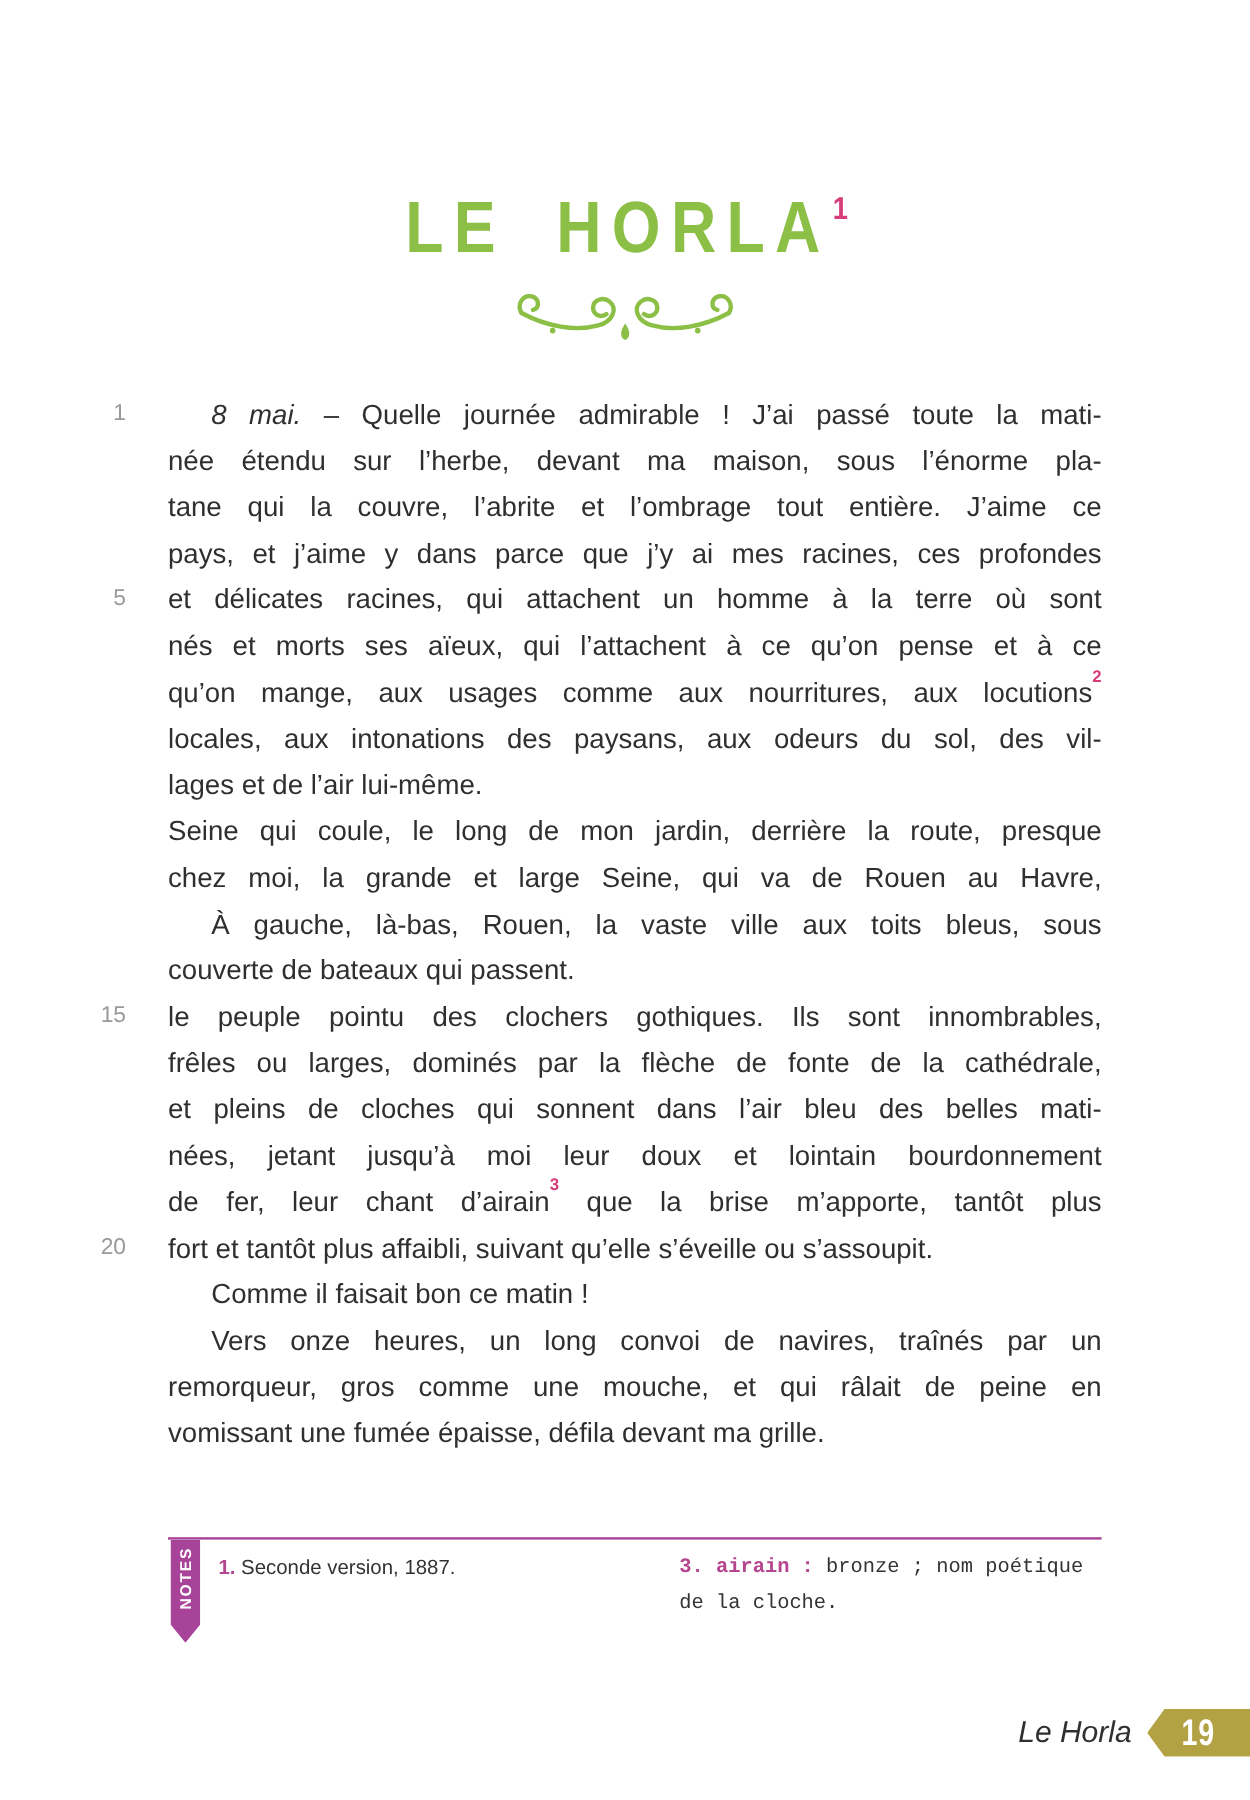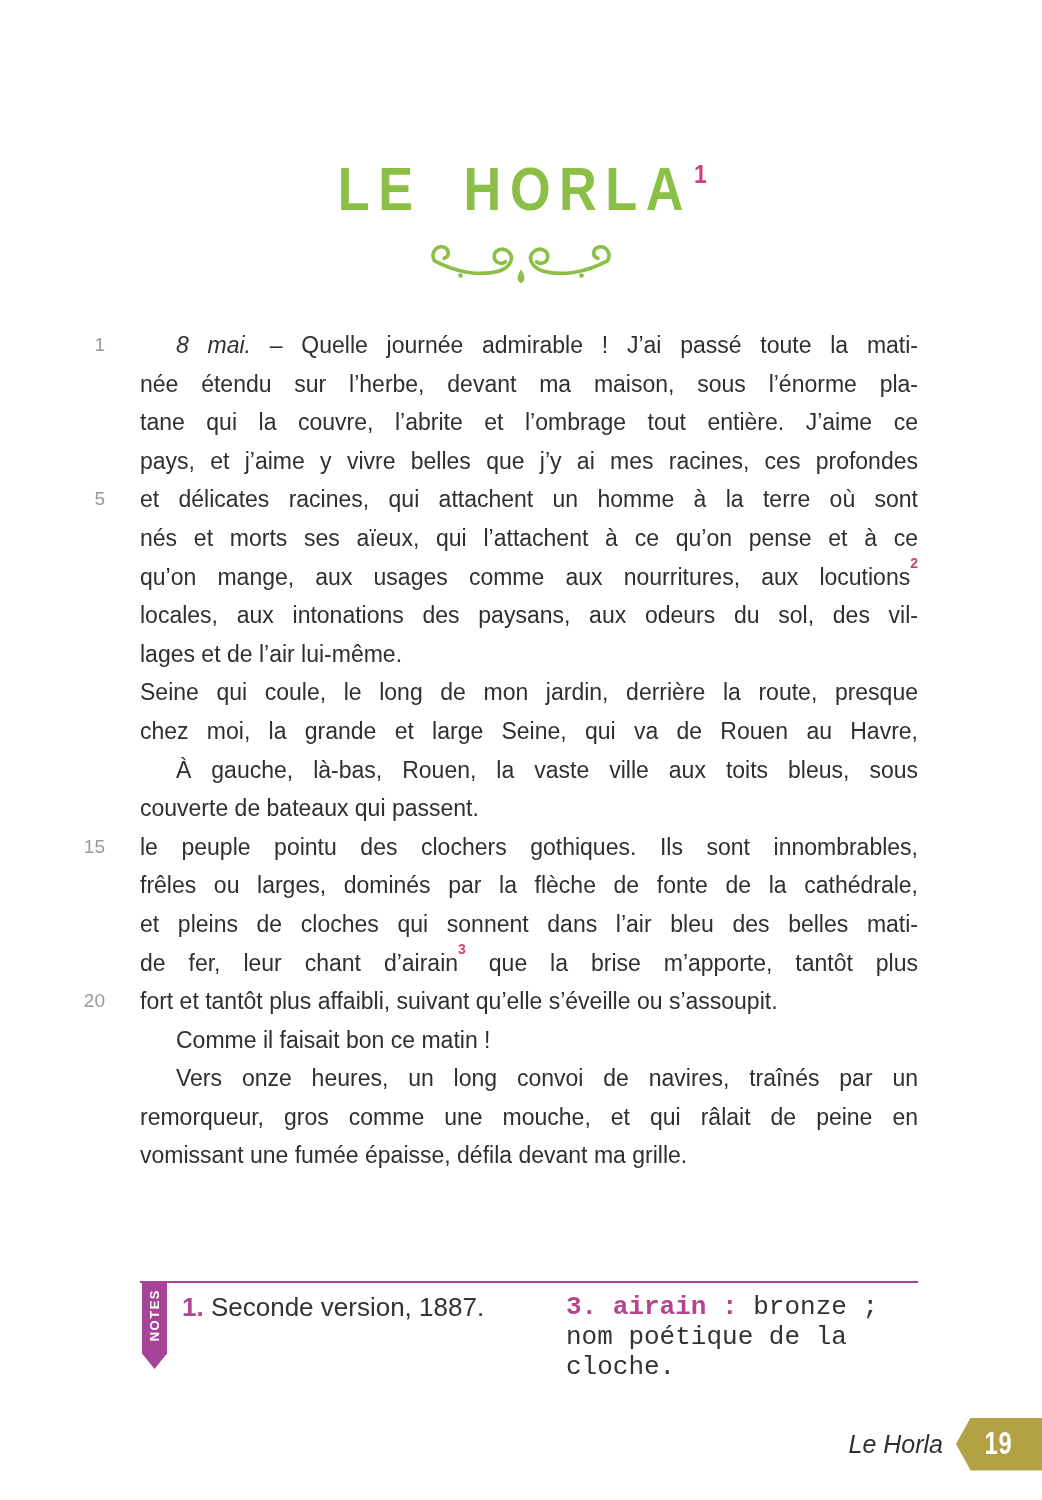--- a/index.html
+++ b/index.html
@@ -110,21 +110,21 @@
     margin-top: 6px;
   }
   .notes-cols {
     display: flex;
     padding: 9px 0 0 42px;
     gap: 36px;
   }
   .note-col-1 { width: 348px; }
   .note-col-2 { flex: 1; font-family: Liberation Mono, monospace; }
   .note-item {
-    font-size: 26px;
+    font-size: 17px;
     line-height: 30px;
     color: #333333;
   }
   .note-hl { color: var(--note-term-magenta, #b5458f); font-weight: 700; }
 
   
   .page-footer {
     position: absolute;
     top: 1418px;
     right: 0;
@@ -133,21 +133,21 @@
     align-items: center;
   }
   .running-title {
     font-style: italic;
     font-size: 25px;
     color: #2f2f2f;
     margin-right: 13px;
   }
   .page-badge {
     width: 86px;
-    height: 53px;
+    height: 40px;
     background: var(--page-badge-gold, #b3a243);
     clip-path: polygon(0 50%, 17% 0, 100% 0, 100% 100%, 17% 100%);
     display: flex;
     align-items: center;
     justify-content: center;
   }
   .page-badge span {
     color: #ffffff;
     font-weight: 700;
     font-size: 28px;
@@ -184,21 +184,21 @@
         <span class="lnum">1</span>
         <span class="ltext justify indent"><em>8 mai.</em><span> – Quelle journée admirable ! J’ai passé toute la mati-</span></span>
       </div>
       <div class="line">
         <span class="ltext justify"><span>née étendu sur l’herbe, devant ma maison, sous l’énorme pla-</span></span>
       </div>
       <div class="line">
         <span class="ltext justify"><span>tane qui la couvre, l’abrite et l’ombrage tout entière. J’aime ce</span></span>
       </div>
       <div class="line">
-        <span class="ltext justify"><span>pays, et j’aime y vivre belles que j’y ai mes racines, ces profondes</span></span>
+        <span class="ltext justify"><span>pays, et j’aime y dans parce que j’y ai mes racines, ces profondes</span></span>
       </div>
       <div class="line">
         <span class="lnum">5</span>
         <span class="ltext justify"><span>et délicates racines, qui attachent un homme à la terre où sont</span></span>
       </div>
       <div class="line">
         <span class="ltext justify"><span>nés et morts ses aïeux, qui l’attachent à ce qu’on pense et à ce</span></span>
       </div>
       <div class="line">
         <span class="ltext justify"><span>qu’on mange, aux usages comme aux nourritures, aux locutions</span><sup class="fnref">2</sup></span>
@@ -223,20 +223,23 @@
       </div>
       <div class="line">
         <span class="lnum">15</span>
         <span class="ltext justify"><span>le peuple pointu des clochers gothiques. Ils sont innombrables,</span></span>
       </div>
       <div class="line">
         <span class="ltext justify"><span>frêles ou larges, dominés par la flèche de fonte de la cathédrale,</span></span>
       </div>
       <div class="line">
         <span class="ltext justify"><span>et pleins de cloches qui sonnent dans l’air bleu des belles mati-</span></span>
+      </div>
+      <div class="line">
+        <span class="ltext justify"><span>nées, jetant jusqu’à moi leur doux et lointain bourdonnement</span></span>
       </div>
       <div class="line">
         <span class="ltext justify"><span>de fer, leur chant d’airain</span><sup class="fnref">3</sup><span> que la brise m’apporte, tantôt plus</span></span>
       </div>
       <div class="line">
         <span class="lnum">20</span>
         <span class="ltext"><span>fort et tantôt plus affaibli, suivant qu’elle s’éveille ou s’assoupit.</span></span>
       </div>
       <div class="line">
         <span class="ltext indent"><span>Comme il faisait bon ce matin !</span></span>

